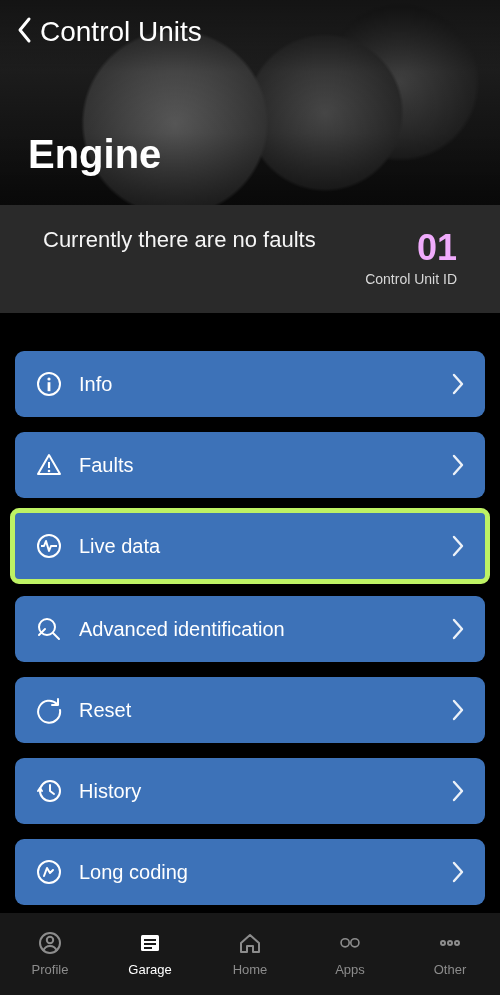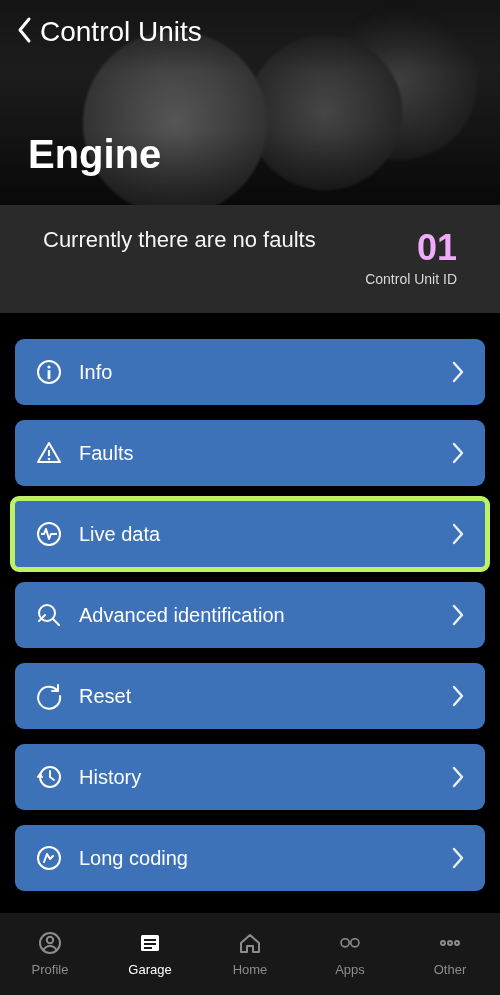--- a/index.html
+++ b/index.html
@@ -15,21 +15,21 @@
     .back { position:absolute; top:10px; left:8px; display:flex; align-items:center; gap:6px; z-index:2; padding:6px 8px; cursor:pointer; }
     .back svg { width:18px; height:28px; }
     .back-label { font-size:28px; font-weight:400; }
     .hero-title { position:absolute; left:28px; bottom:28px; font-size:40px; font-weight:700; z-index:2; }
     .status-bar { background:#2a2a2a; padding:22px 43px 26px; display:flex; align-items:flex-start; justify-content:space-between; }
     .status-text { font-size:22px; font-weight:400; color:#f5f5f5; }
     .status-right { text-align:right; }
     .status-id { font-size:36px; font-weight:700; color:#f0abfc; }
     .status-sub { font-size:14px; color:#d8d8d8; margin-top:2px; }
     .list { padding:26px 15px 0; }
-    .item { position:relative; display:flex; align-items:center; gap:16px; background:#3d72b8; height:66px; border-radius:9px; padding:0 20px; margin-bottom:15px; cursor:pointer; }
+    .item { position:relative; display:flex; align-items:center; gap:16px; background:#3d72b8; height:66px; border-radius:9px; padding:0 20px; margin-bottom:15px; cursor:pointer;margin-top:12px; }
     .item.highlight { box-sizing:content-box; border:5px solid #bef264; margin:-5px -5px 10px -5px; height:66px; }
     .item .label { font-size:20px; font-weight:400; color:#fff; }
     .item .icon { width:28px; height:28px; display:flex; align-items:center; justify-content:center; flex-shrink:0; }
     .item .chev { margin-left:auto; width:14px; height:22px; opacity:.9; }
     .item svg { display:block; }
     .bottom-nav { position:absolute; bottom:0; left:0; right:0; height:82px; background:#181818; display:flex; }
     .nav-item { flex:1; display:flex; flex-direction:column; align-items:center; justify-content:center; gap:7px; color:#8c8c8c; font-size:13px; cursor:pointer; }
     .nav-item.active { color:#fff; }
     .nav-item .nav-icon { width:26px; height:24px; display:flex; align-items:center; justify-content:center; }
   </style>

